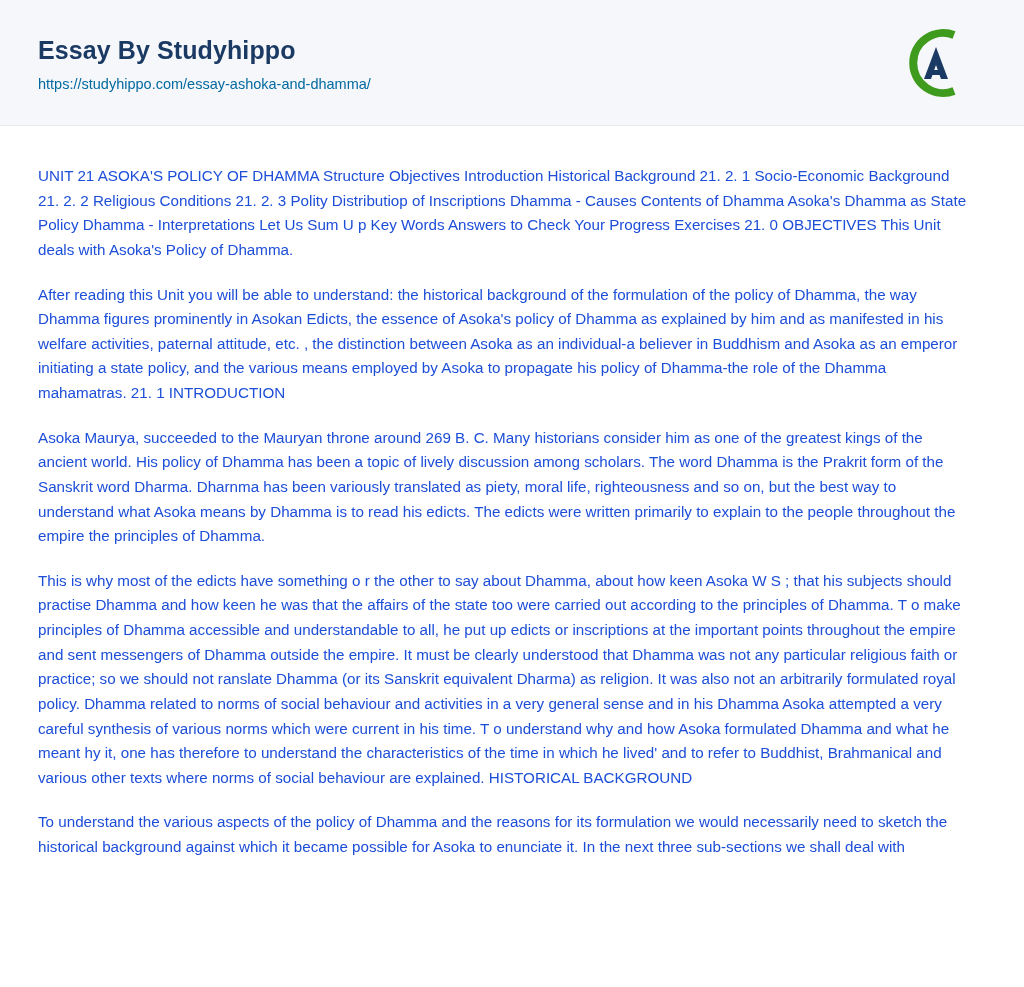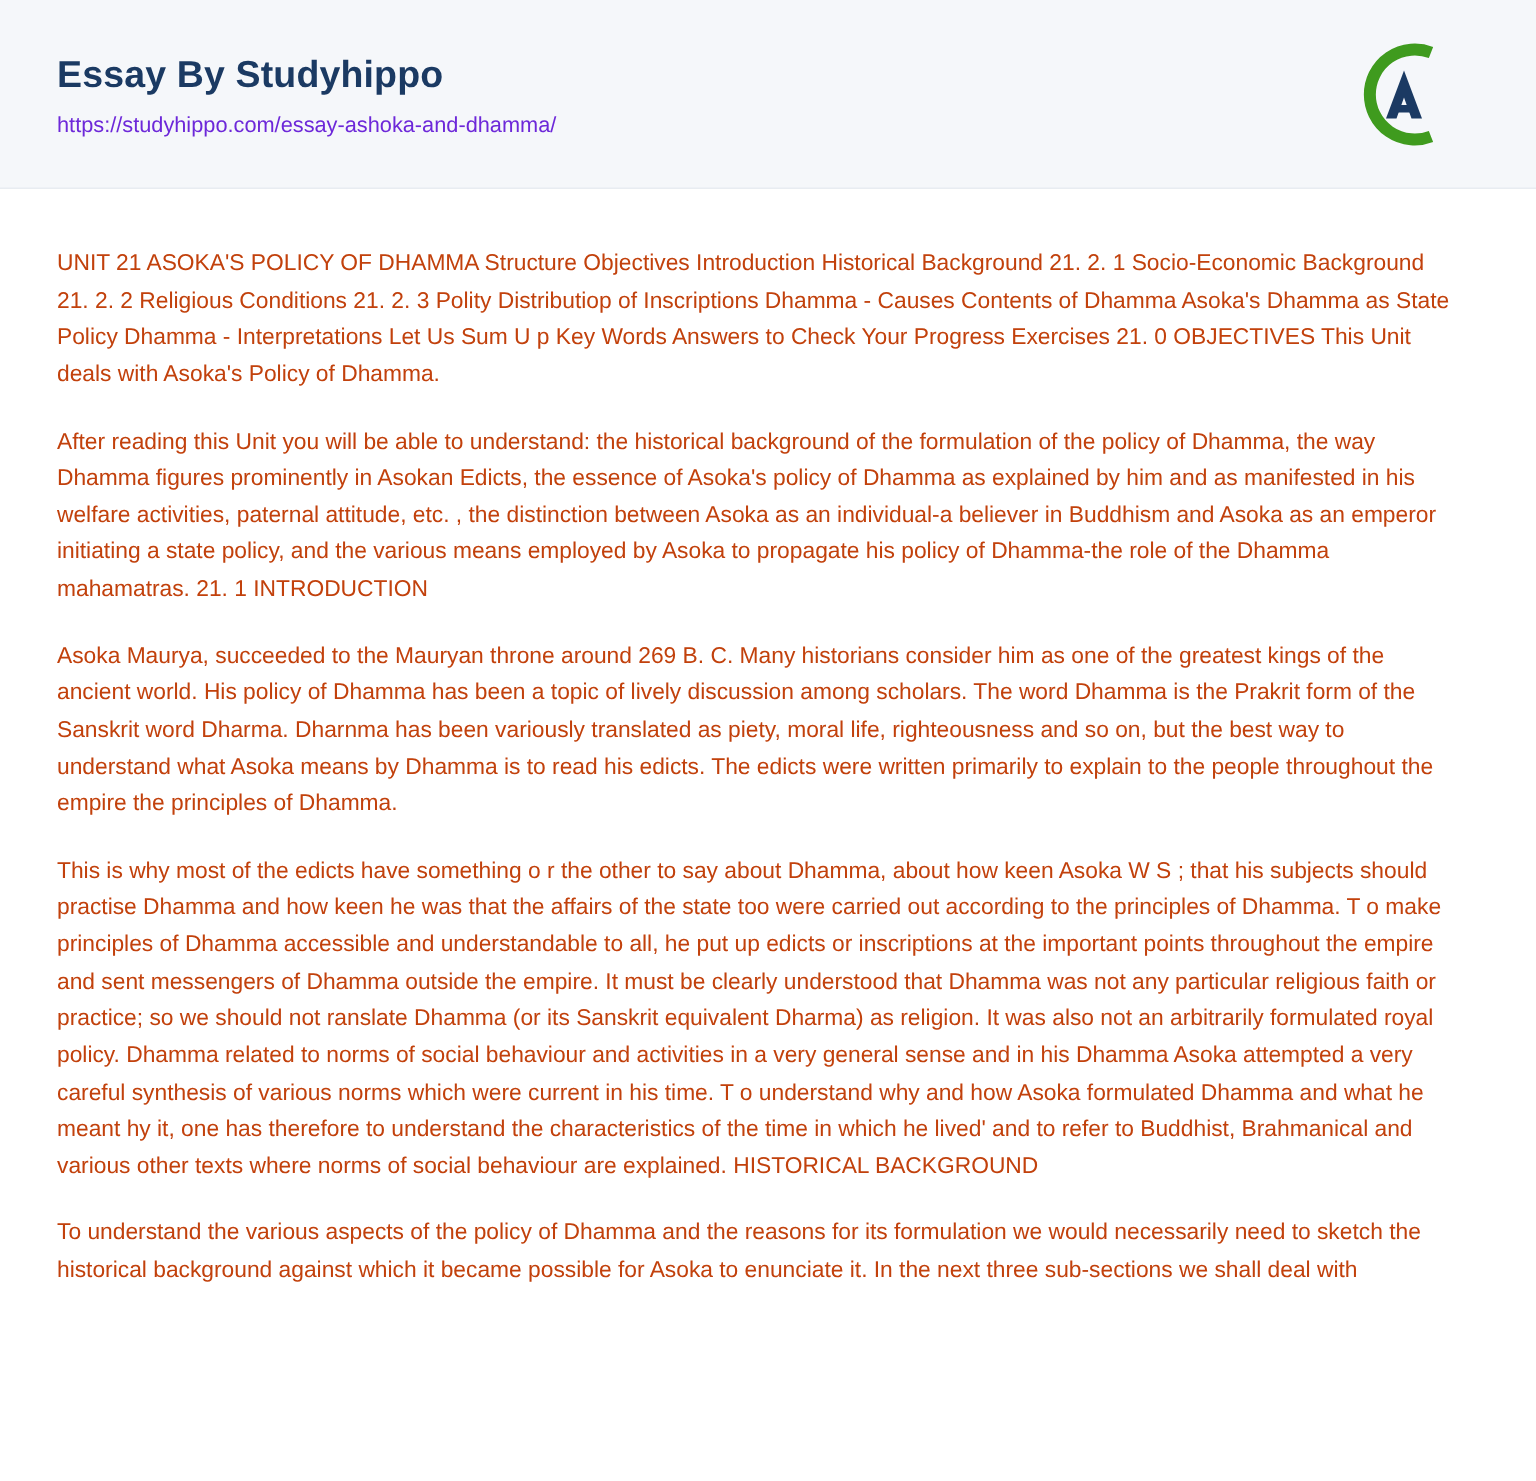--- a/index.html
+++ b/index.html
@@ -39,21 +39,21 @@
   }
   .brand-title {
     font-size: 25px;
     font-weight: bold;
     color: #1b3a63;
     letter-spacing: 0.1px;
     line-height: 1;
   }
   .brand-url {
     font-size: 14.5px;
-    color: #6d28d9;
+    color: #0369a1;
     line-height: 1;
     text-decoration: none;
   }
   .logo-wrap {
     width: 84px;
     height: 84px;
     display: flex;
     align-items: center;
     justify-content: center;
     margin-right: 8px;
@@ -66,21 +66,21 @@
     font-size: 35px;
     font-weight: bold;
     color: #1b1b1b;
     margin: 0 0 18px 0;
     letter-spacing: -0.2px;
     line-height: 1.15;
   }
   .para {
     font-size: 15.2px;
     line-height: 1.62;
-    color: #c2410c;
+    color: #1d4ed8;
     margin: 0 16px 20px 0;
     text-align: left;
   }
   .para:last-child { margin-bottom: 0; }
 </style>
 </head>
 <body>
 
 <div class="page">
 

